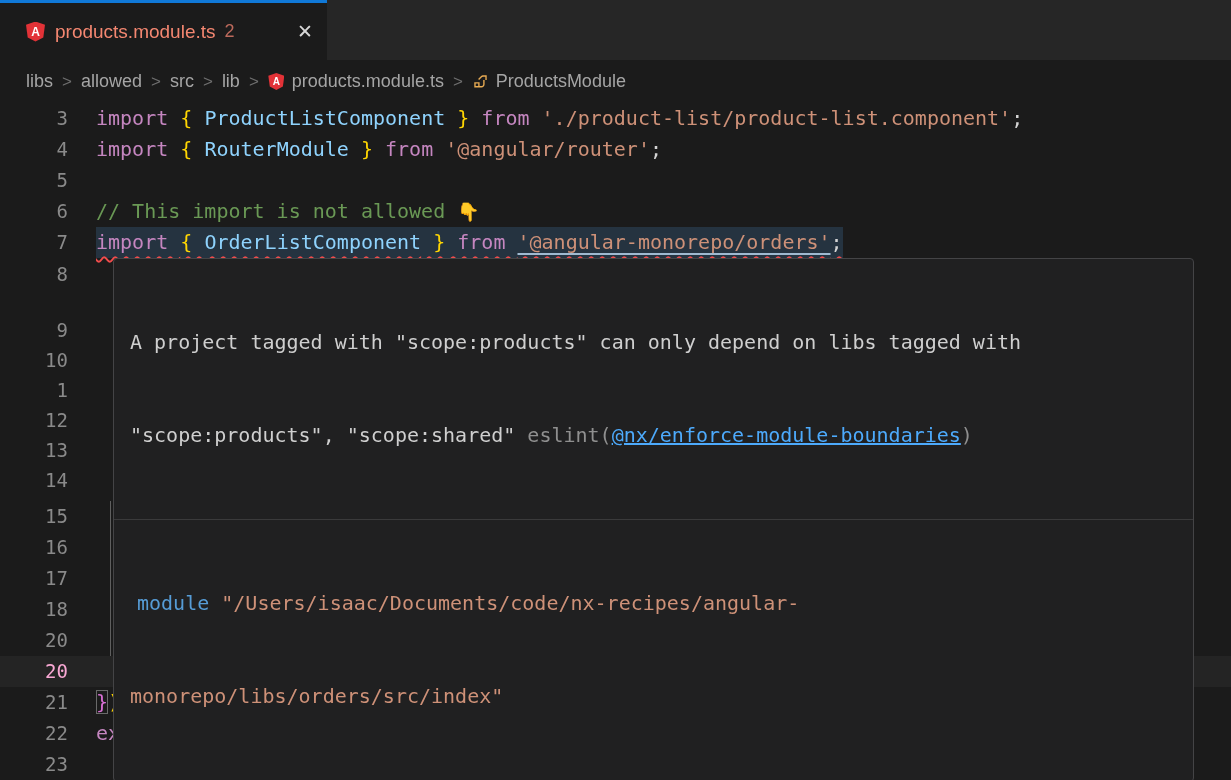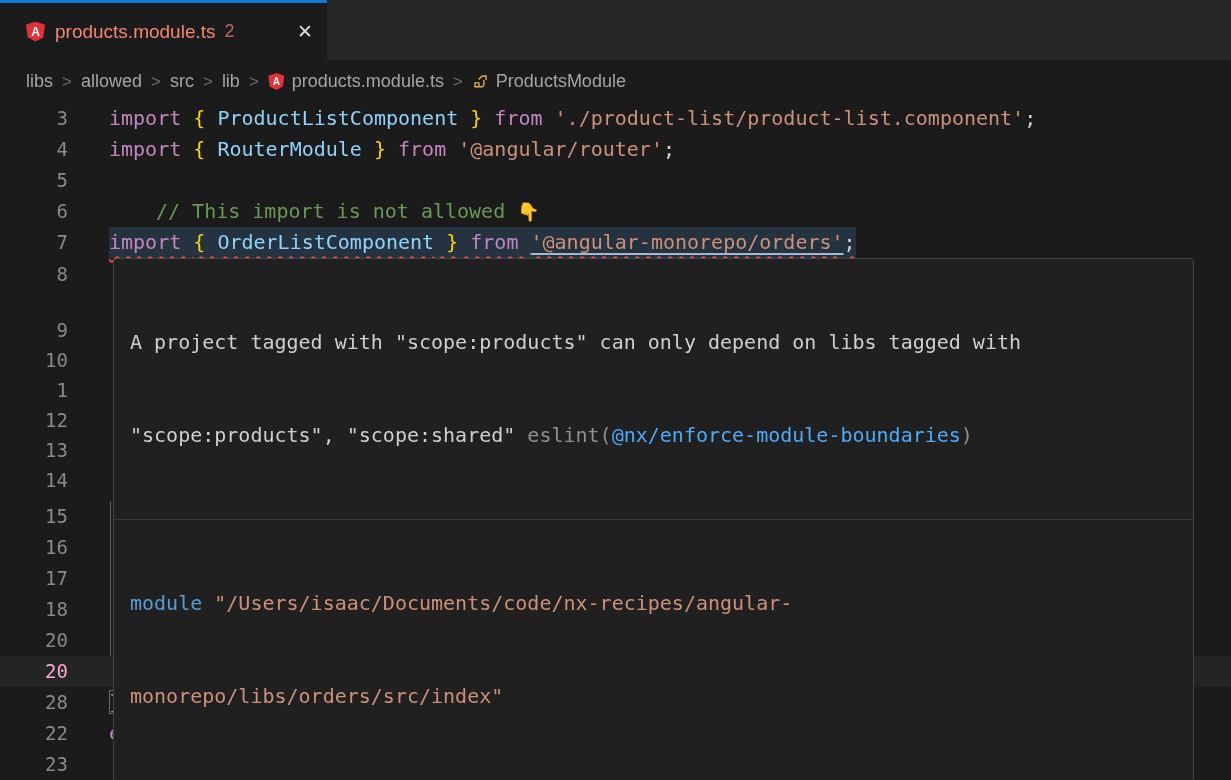--- a/index.html
+++ b/index.html
@@ -28,48 +28,48 @@
   .bc-ico .ng-shield i { font-size:10px; }
 
   
   .editor { position:relative; height:677px; background:#1b1b1b;
             font-family:"DejaVu Sans Mono","Liberation Mono",monospace; font-size:20px; }
   .row { position:absolute; left:0; right:0; height:31px; line-height:31px; white-space:pre; }
   .row.current { background:#242424; }
   .ln { position:absolute; left:24px; width:44px; text-align:right; color:#8a8a8a;
         font-size:19px; cursor:pointer; }
   .row.current .ln { color:#f9a8d4; }
-  .code { position:absolute; left:109px; }
+  .code { position:absolute; left:96px; }
   .blame { position:absolute; left:615px; color:#6b6b6b; }
 
   .tk-kw  { color:#c586c0; } .tk-kwb { color:#569cd6; }
   .tk-id  { color:#8fd3fd; } .tk-cls { color:#3fc9ac; }
-  .tk-str { color:#ce9178; } .tk-cmt { color:#6a9955;margin-left:47px; }
+  .tk-str { color:#ce9178; } .tk-cmt { color:#6a9955; }
   .tk-pun { color:#d4d4d4; } .tk-col { color:#9cdcfe; }
   .tk-b1  { color:#ffd602; } .tk-b2  { color:#da70d6; } .tk-b3  { color:#2b9eff; }
   .tk-prop{ color:#9cdcfe; } .tk-emoji { font-size:18px; }
   .tk-match { outline:1px solid #6a6a6a; outline-offset:-1px; }
   .tk-u   { text-decoration:underline; text-decoration-color:#9fb9d0; text-underline-offset:4px; }
 
   .error-line { background:rgba(62,108,152,.30);
                 text-decoration:underline wavy #f14c4c; text-decoration-thickness:1.5px;
                 text-underline-offset:7px; text-decoration-skip-ink:none; }
 
   .guide { position:absolute; width:1px; background:#383838; }
   .guide.active { background:#5f5f5f; }
 
   
   .hover { position:absolute; left:113px; top:155px; width:1081px; z-index:5;
            background:#202021; border:1px solid #444446; border-radius:4px;
            display:flex; flex-direction:column; overflow:hidden; }
   .hv-sec { padding:6px 16px; line-height:31px; border-bottom:1px solid #3a3a3b;
             color:#cfcfcf; white-space:pre-wrap; }
   .hv-dim { color:#8f8f8f; }
-  .hv-kw  { color:#569cd6; } .hv-str { color:#ce9178; }
-  .hv-link { color:#4daafc; cursor:pointer; }
+  .hv-kw  { color:#569cd6;margin-left:7px; } .hv-str { color:#ce9178; }
+  .hv-link { color:#4daafc; text-decoration:underline; cursor:pointer; }
 
   .cls-icon { display:inline-block; }
 </style>
 </head>
 <body>
 
 <div class="tabbar">
   <div class="tab">
     <span class="ng-shield">
         <i>A</i>
@@ -135,21 +135,21 @@
       <div class="row" style="top: 272px;"><span class="ln">1</span><span class="code"></span></div>
       <div class="row" style="top: 302px;"><span class="ln">12</span><span class="code"></span></div>
       <div class="row" style="top: 332px;"><span class="ln">13</span><span class="code"></span></div>
       <div class="row" style="top: 362px;"><span class="ln">14</span><span class="code"></span></div>
       <div class="row" style="top: 398px;"><span class="ln">15</span><span class="code"><span class="tk-pun">        </span><span class="tk-cls">component</span><span class="tk-col">: </span><span class="tk-cls">ProductListComponent</span><span class="tk-cls">,</span></span></div>
       <div class="row" style="top: 429px;"><span class="ln">16</span><span class="code"><span class="tk-pun">      </span><span class="tk-b3">}</span><span class="tk-pun">,</span></span></div>
       <div class="row" style="top: 460px;"><span class="ln">17</span><span class="code"><span class="tk-pun">    </span><span class="tk-b2">]</span><span class="tk-b1">)</span><span class="tk-pun">,</span></span></div>
       <div class="row" style="top: 491px;"><span class="ln">18</span><span class="code"><span class="tk-pun">  </span><span class="tk-b3">]</span><span class="tk-pun">,</span></span></div>
       <div class="row" style="top: 522px;"><span class="ln">20</span><span class="code"><span class="tk-pun">  </span><span class="tk-prop">declarations</span><span class="tk-pun">: </span><span class="tk-b3">[</span><span class="tk-cls">ProductListComponent</span><span class="tk-b3">]</span><span class="tk-pun">,</span></span></div>
       <div class="row current" style="top: 553px;"><span class="ln">20</span><span class="code"><span class="tk-pun">  </span><span class="tk-prop">exports</span><span class="tk-pun">: </span><span class="tk-b3">[</span><span class="tk-cls">ProductListComponent</span><span class="tk-b3">]</span><span class="tk-pun">,</span></span><span class="blame">You, 2 minutes ago • Fix Angular monorepo</span></div>
-      <div class="row" style="top: 584px;"><span class="ln">28</span><span class="code"><span class="tk-b2 tk-match">}</span><span class="tk-b1">)</span></span></div>
+      <div class="row" style="top: 584px;"><span class="ln">21</span><span class="code"><span class="tk-b2 tk-match">}</span><span class="tk-b1">)</span></span></div>
       <div class="row" style="top: 615px;"><span class="ln">22</span><span class="code"><span class="tk-kw">export </span><span class="tk-kwb">class </span><span class="tk-cls">ProductsModule </span><span class="tk-b1">{}</span></span></div>
       <div class="row" style="top: 646px;"><span class="ln">23</span><span class="code"></span></div>
     </div>
 
   <div class="hover">
     <div class="hv-sec">
       <div><span>A project tagged with "scope:products" can only depend on libs tagged with</span></div>
       <div><span>"scope:products", "scope:shared" </span><span class="hv-dim">eslint(</span><a class="hv-link">@nx/enforce-module-boundaries</a><span class="hv-dim">)</span></div>
     </div>
     <div class="hv-sec">

